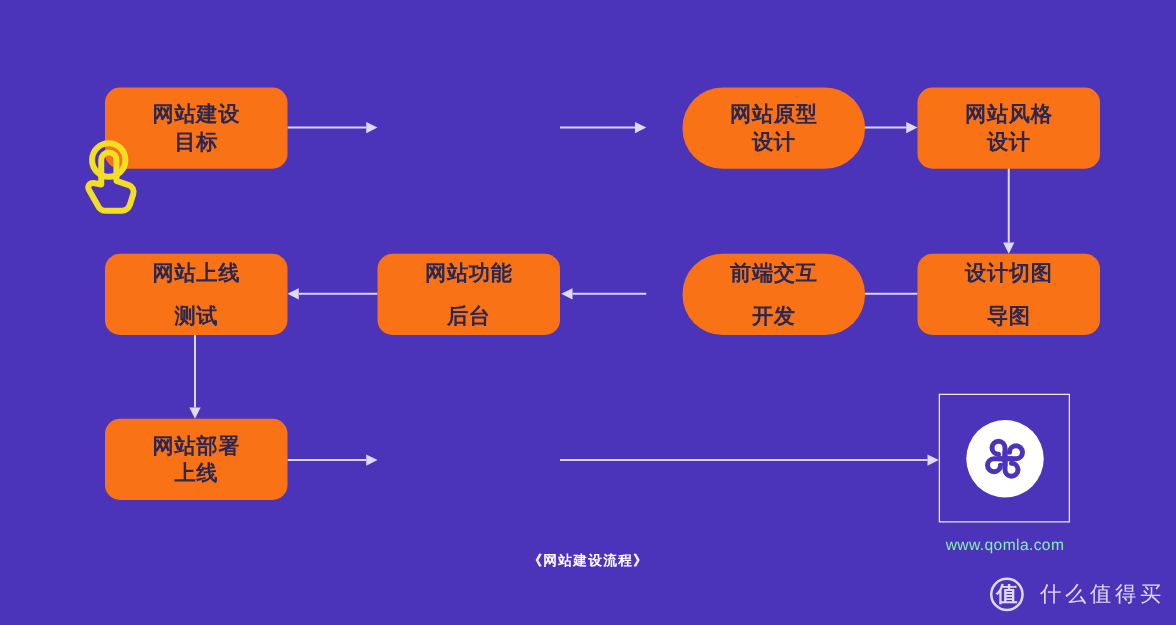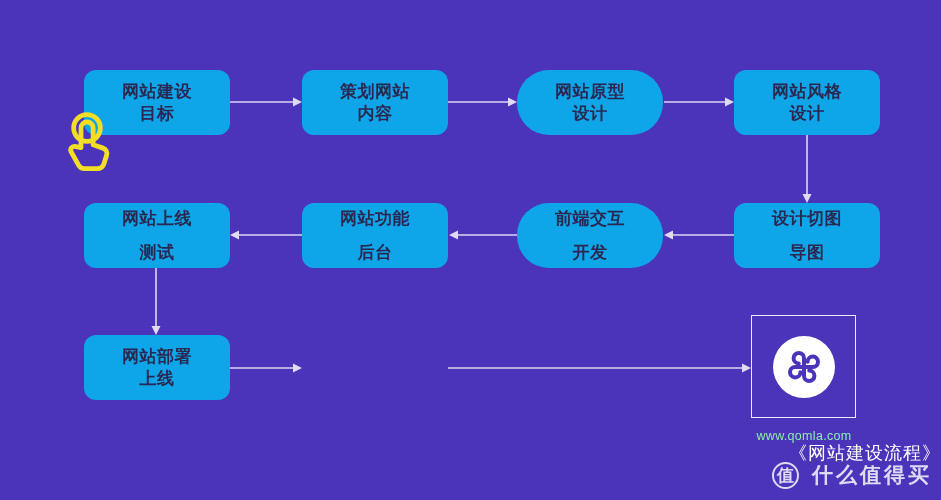--- a/index.html
+++ b/index.html
@@ -4,63 +4,63 @@
 <style>
   html,body { margin:0; padding:0; background:#222; }
   .stage {
     position:relative; width:941px; height:500px; overflow:hidden;
     background:#4B34BA;
     font-family:"Liberation Sans", "DejaVu Sans", sans-serif;
   }
   
   .node {
     position:absolute; width:146px; height:65px; box-sizing:border-box;
-    background:#0ea5e9; border-radius:12px;
+    background:#f97316; border-radius:12px;
     display:flex; flex-direction:column; align-items:center; justify-content:center;
     color:#2B2750; font-size:17px; font-weight:bold; line-height:22px;
     text-align:center; letter-spacing:0.5px;
   }
-  .c1 { left:84px; }  .c2 { left:302px; } .c3 { left:517px;border-radius:32px; } .c4 { left:734px;border-radius:12px; }
+  .c1 { left:84px; }  .c2 { left:302px; } .c3 { left:546px;border-radius:32px; } .c4 { left:734px;border-radius:12px; }
   .r1 { top:70px; }   .r2 { top:203px;gap:12px; }  .r3 { top:335px; }
   
   .connectors { position:absolute; left:0; top:0; pointer-events:none; }
   
   .logo-frame {
     position:absolute; left:751px; top:315px; width:105px; height:103px;
     box-sizing:border-box; border:1.5px solid rgba(255,255,255,0.9);
     display:flex; align-items:center; justify-content:center;
   }
   .logo-circle {
     width:62px; height:62px; border-radius:50%; background:#FFFFFF;
     display:flex; align-items:center; justify-content:center;
   }
   .logo-url {
     position:absolute; left:741px; top:429px; width:126px;
     text-align:center; color:#86efac; font-size:12.5px; letter-spacing:0.3px;
   }
   
   .caption {
-    position:absolute; left:0; right:0; top:441px; text-align:right;
-    color:#FFFFFF; font-size:18px; font-weight:400; letter-spacing:1px;
+    position:absolute; left:0; right:0; top:441px; text-align:center;
+    color:#FFFFFF; font-size:11px; font-weight:700; letter-spacing:1px;
   }
   
   .hand { position:absolute; left:58px; top:108px; }
   
   .watermark {
     position:absolute; right:9px; bottom:11px;
     display:flex; align-items:center; gap:13px;
     color:rgba(255,255,255,0.82);
   }
   .wm-icon {
     width:27px; height:27px; box-sizing:border-box; border-radius:50%;
     border:2.5px solid rgba(255,255,255,0.82);
     display:flex; align-items:center; justify-content:center;
     font-size:17px; font-weight:bold;
   }
-  .wm-text { font-size:21px; font-weight:700; letter-spacing:3px; }
+  .wm-text { font-size:17px; font-weight:400; letter-spacing:3px; }
 </style>
 </head>
 <body>
 
 <div class="stage">
 
   <svg class="connectors" width="941" height="500" viewBox="0 0 941 500">
     <g stroke="#E8E4F8" stroke-width="1.6" opacity="0.92">
 
       <line x1="230" y1="102" x2="293" y2="102"></line>
@@ -88,24 +88,20 @@
       <polygon points="230,235 239,230.5 239,239.5"></polygon>
       <polygon points="156,335 151.5,326 160.5,326"></polygon>
       <polygon points="302,368 293,363.5 293,372.5"></polygon>
       <polygon points="751,368 742,363.5 742,372.5"></polygon>
     </g>
   </svg>
 
   <div class="node c1 r1">
     <span>网站建设</span>
     <span>目标</span>
-  </div>
-  <div class="node c2 r1">
-    <span>策划网站</span>
-    <span>内容</span>
   </div>
   <div class="node c3 r1">
     <span>网站原型</span>
     <span>设计</span>
   </div>
   <div class="node c4 r1">
     <span>网站风格</span>
     <span>设计</span>
   </div>
 

